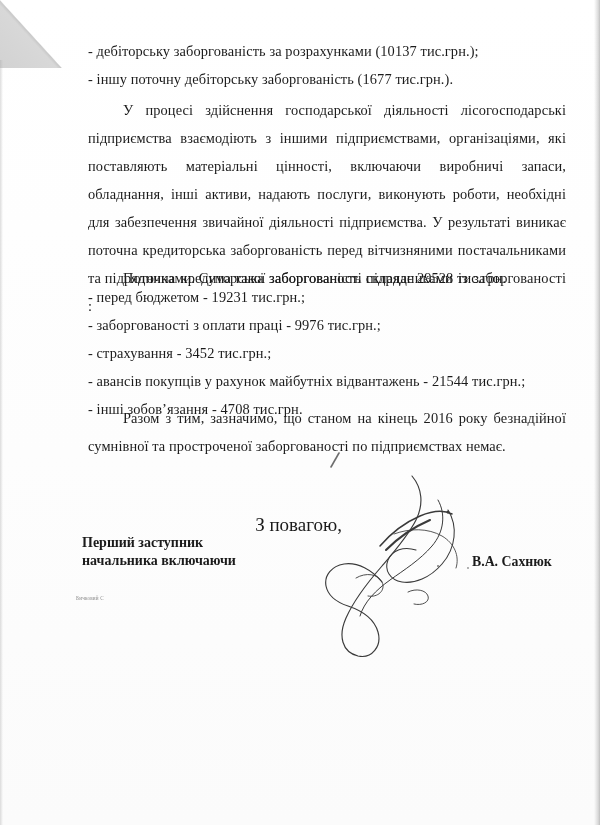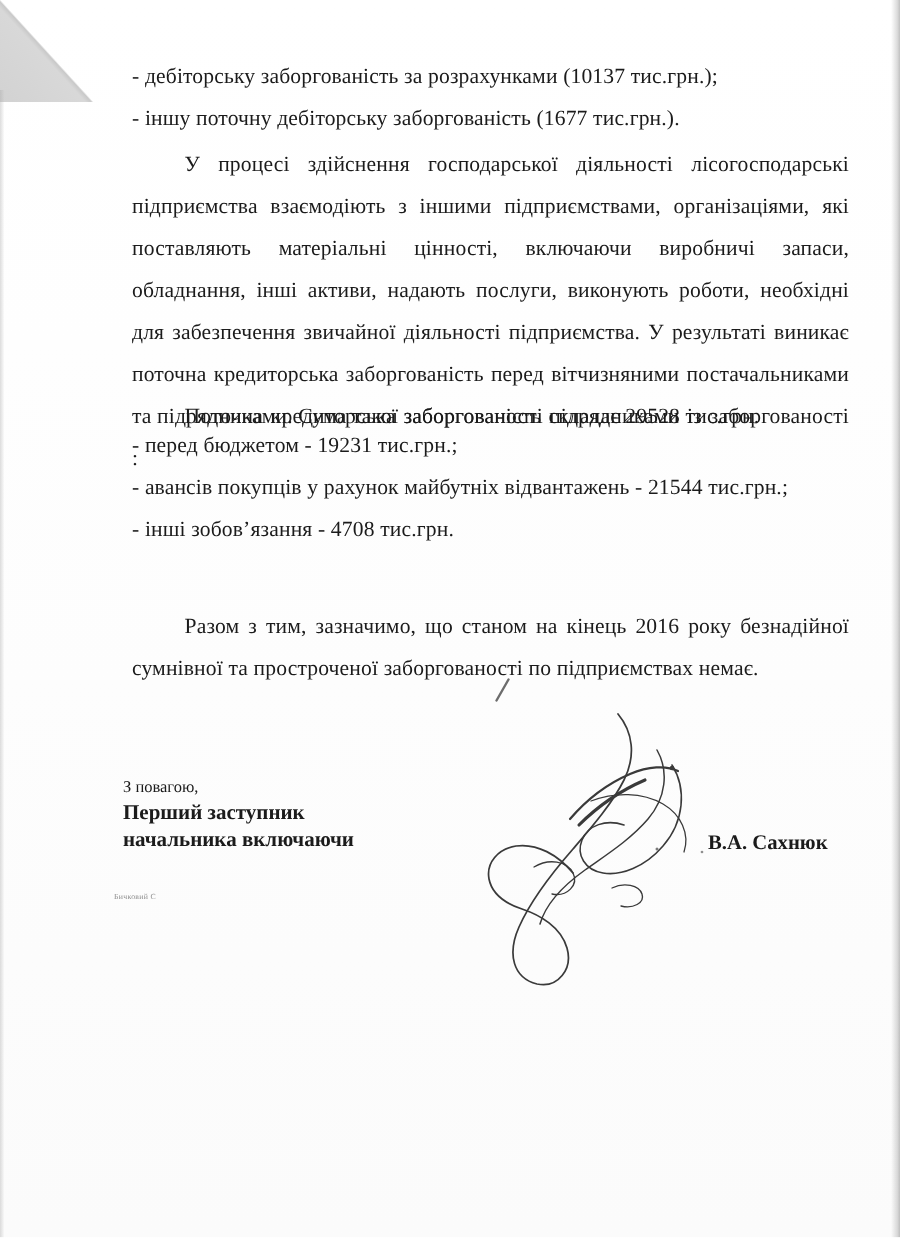--- a/index.html
+++ b/index.html
@@ -87,24 +87,25 @@
   }
 
   
   .sig-block {
     position: absolute;
     left: 82px;
     top: 516px;
     width: 260px;
   }
   .sig-greeting {
-    font-size: 11px;
+    font-size: 19px;
     line-height: 18px;
     margin: 0;
     white-space: nowrap;
+    text-align: right;
   }
   .sig-title {
     font-size: 14px;
     line-height: 18px;
     margin: 0;
     font-weight: bold;
     white-space: nowrap;
   }
   .sig-name {
     position: absolute;
@@ -159,20 +160,22 @@
   <div class="block-b">
     <p class="para">У процесі здійснення господарської діяльності лісогосподарські підприємства взаємодіють з іншими підприємствами, організаціями, які поставляють матеріальні цінності, включаючи виробничі запаси, обладнання, інші активи, надають послуги, виконують роботи, необхідні для забезпечення звичайної діяльності підприємства. У результаті виникає поточна кредиторська заборгованість перед вітчизняними постачальниками та підрядниками. Сума такої заборгованості складає 29528 тис.грн.</p>
   </div>
 
   <div class="block-c">
     <p class="para">Поточна кредиторська заборгованість підрядниками із заборгованості :</p>
   </div>
 
   <div class="block-list">
     <p class="list-item">- перед бюджетом - 19231 тис.грн.;</p>
+    <p class="list-item">- заборгованості з оплати праці - 9976 тис.грн.;</p>
+    <p class="list-item">- страхування - 3452 тис.грн.;</p>
     <p class="list-item">- авансів покупців у рахунок майбутніх відвантажень - 21544 тис.грн.;</p>
     <p class="list-item">- інші зобов’язання - 4708 тис.грн.</p>
   </div>
 
   <div class="block-d">
     <p class="para">Разом з тим, зазначимо, що станом на кінець 2016 року безнадійної сумнівної та простроченої заборгованості по підприємствах немає.</p>
   </div>
 
   <svg class="tick-mark" viewBox="0 0 14 16">
     <path d="M11 1 L3 15" stroke="#6d6d6d" stroke-width="1.6" fill="none" stroke-linecap="round"></path>

